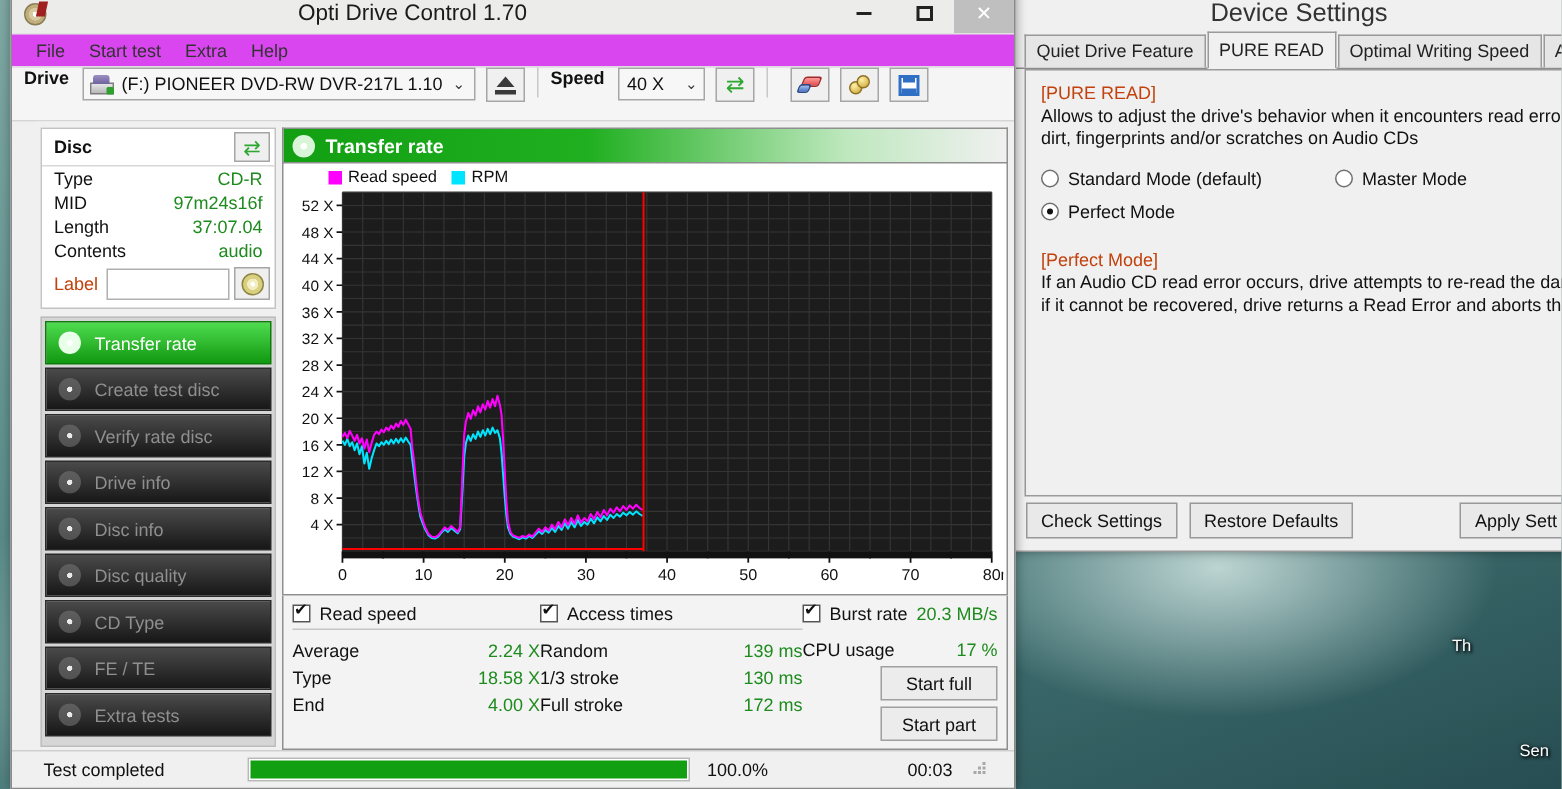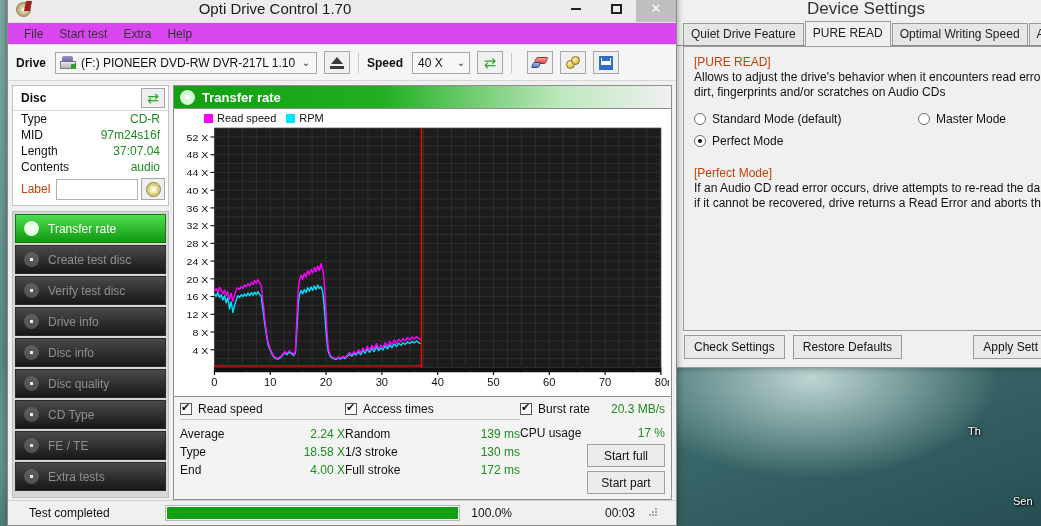--- a/index.html
+++ b/index.html
@@ -68,21 +68,21 @@
     z-index: 2;
   }
   #device-body {
     position: absolute; left: 6px; right: 6px; top: 51px; bottom: 36px;
     border: 1px solid #9a9a9a;
     background: #f0f0f0;
     padding: 8px 10px;
   }
   .desc-head { font-size: 12px; color: #c2410c; margin-bottom: 1px; }
   .desc-line { font-size: 12px; color: #111; white-space: nowrap; line-height: 15px; }
-  .radio-row { display: flex; margin-top: 12px; gap: 28px; }
+  .radio-row { display: flex; margin-top: 12px; }
   .radio-item { display: flex; align-items: center; font-size: 12px; color: #111; }
   .radio-item.col1 { width: 196px; }
   .rb {
     width: 12px; height: 12px; border-radius: 50%;
     border: 1px solid #6f6f6f; background: #fff;
     margin-right: 6px; flex: none; position: relative;
   }
   .rb.sel::after {
     content: ""; position: absolute; left: 3px; top: 3px;
     width: 4px; height: 4px; border-radius: 50%; background: #111;
@@ -141,21 +141,21 @@
   .wbtn .max { width: 11px; height: 10px; border: 2px solid #222; }
 
   #menubar {
     height: 22px; display: flex; align-items: center; flex: none;
     background: #d946ef; border-bottom: 1px solid #dedede;
     padding-left: 8px;
   }
   .menu-item { font-size: 12px; color: #333; padding: 2px 8px; }
 
   #toolbar {
-    height: 36px; flex: none; display: flex; align-items: center;
+    height: 36px; flex: none; display: flex; 
     background: #f5f5f5; border-bottom: 1px solid #d5d5d5;
     padding: 0 8px;
   }
   .tb-label { font-size: 12px; font-weight: bold; color: #111; margin-right: 9px; }
   #drive-select {
     width: 262px; height: 22px; border: 1px solid #a6a6a6;
     background: #f7f7f7; display: flex; align-items: center;
     padding: 0 2px 0 4px; font-size: 12px; color: #111;
   }
   .drv-icon {
@@ -227,21 +227,21 @@
   .save-ic .lbl {
     position: absolute; left: 2px; bottom: 0px; width: 10px; height: 5px; background: #2f6fc4;
   }
   .save-ic .shut {
     position: absolute; left: 3px; top: 1px; width: 8px; height: 4px; background: #2f6fc4;
   }
 
   #content { flex: 1; display: flex; min-height: 0; }
   #sidebar {
     width: 165px; flex: none; display: flex; flex-direction: column;
-    background: #f0f0f0; padding: 0;
+    background: #f0f0f0; padding: 0; margin-left: 15px;
   }
   #disc-panel {
     border: 1px solid #c3c3c3; margin: 4px 4px 0 4px; background: #fff;
     flex: none;
   }
   #disc-head {
     height: 25px; display: flex; align-items: center;
     padding: 0 3px 0 8px; border-bottom: 1px solid #d8d8d8;
   }
   #disc-head-label { font-size: 12px; font-weight: bold; color: #111; flex: 1; }
@@ -557,21 +557,21 @@
         <div class="nav-item">
           <span class="nav-ic">
               <span class="d"></span>
             </span>
           <span>Create test disc</span>
         </div>
         <div class="nav-item">
           <span class="nav-ic">
               <span class="d"></span>
             </span>
-          <span>Verify test disc</span>
+          <span>Verify rate disc</span>
         </div>
         <div class="nav-item">
           <span class="nav-ic">
               <span class="d"></span>
             </span>
           <span>Drive info</span>
         </div>
         <div class="nav-item">
           <span class="nav-ic">
               <span class="d"></span>

